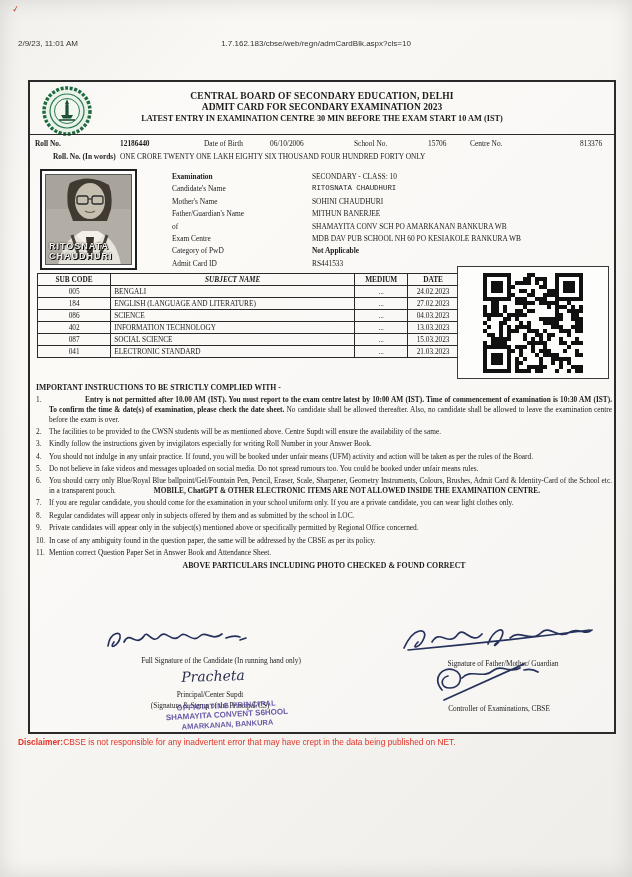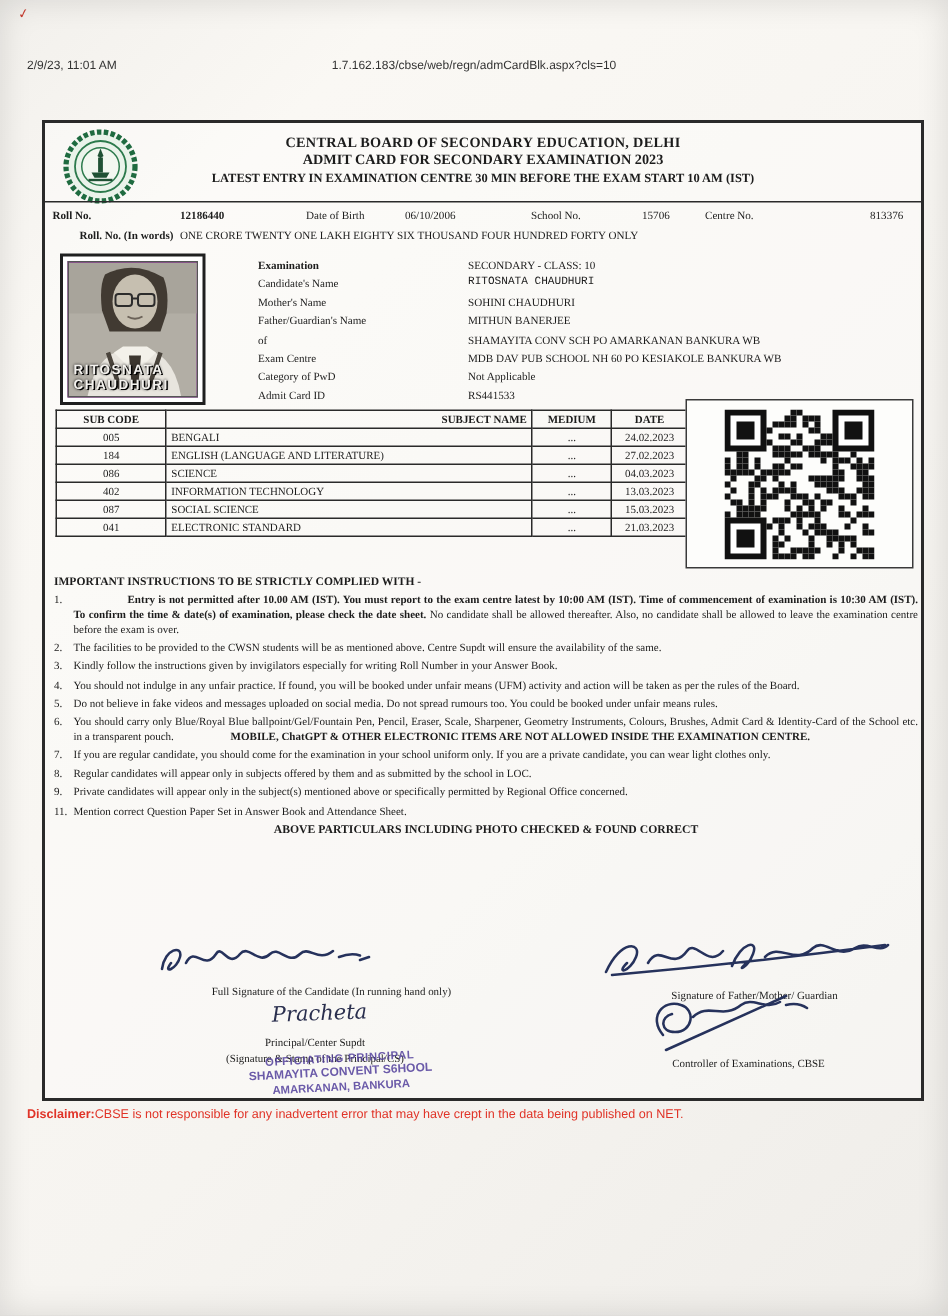--- a/index.html
+++ b/index.html
@@ -51,21 +51,21 @@
   .photo-inner { width:100%; height:100%; position:relative; overflow:hidden; background:#a21caf; border:1px solid #555; }
   .photo-name { position:absolute; left:3px; bottom:2px; font-family:"Liberation Sans",sans-serif; font-weight:bold; font-size:9px; letter-spacing:1px; color:#f4f2ee; text-shadow:0 0 2px #000, 1px 1px 0 #000; line-height:1.1; }
 
   .field-label { position:absolute; left:142px; font-size:7.4px; }
   .field-value { position:absolute; left:258px; font-size:7.4px;margin-left:24px; }
 
   
   table.subjects { position:absolute; left:7px; top:191px; width:422px; border-collapse:collapse; font-size:7.3px; }
   table.subjects th, table.subjects td { border:1px solid #2a2a2a; padding:1px 3px; height:11px; }
   table.subjects th { font-weight:bold; text-align:center; }
-  table.subjects th.sn { text-align:right; }
+  table.subjects th.sn { text-align:center;font-style:italic; }
   table.subjects td.code, table.subjects td.med, table.subjects td.date { text-align:center; }
   table.subjects td.subj { text-align:left; }
 
   .qr-box { position:absolute; left:427px; top:184px; width:152px; height:113px; border:1.5px solid #3a3a3a; background:#fdfdfb; display:flex; align-items:center; justify-content:center; }
 
   
   .instructions { position:absolute; left:6px; top:301px; width:576px; }
   .instructions .head { font-size:7.7px; font-weight:bold; margin-bottom:3px; }
   .ins-item { display:flex; font-size:7.35px; line-height:1.33; margin-bottom:2.6px; }
   .ins-item .num { width:13px; flex:none; }
@@ -163,21 +163,21 @@
       <span class="field-value" style="top:102.4px;font-family:Liberation Mono, monospace;">RITOSNATA CHAUDHURI</span>
       <span class="field-label" style="top:114.8px;">Mother's Name</span>
       <span class="field-value" style="top:114.8px;">SOHINI CHAUDHURI</span>
       <span class="field-label" style="top:127.2px;">Father/Guardian's Name</span>
       <span class="field-value" style="top:127.2px;">MITHUN BANERJEE</span>
       <span class="field-label" style="top:139.6px;">of</span>
       <span class="field-value" style="top:139.6px;">SHAMAYITA CONV SCH PO AMARKANAN BANKURA WB</span>
       <span class="field-label" style="top:152px;">Exam Centre</span>
       <span class="field-value" style="top:152px;">MDB DAV PUB SCHOOL NH 60 PO KESIAKOLE BANKURA WB</span>
       <span class="field-label" style="top:164.4px;">Category of PwD</span>
-      <span class="field-value" style="top:164.4px;">Not Applicable</span>
+      <span class="field-value" style="top:164.4px;font-weight:bold;">Not Applicable</span>
       <span class="field-label" style="top:176.8px;">Admit Card ID</span>
       <span class="field-value" style="top:176.8px;">RS441533</span>
     </div>
 
     <table class="subjects">
       <tbody>
           <tr>
         <th style="width:72px;">SUB CODE</th>
         <th class="sn" style="width:240px;">SUBJECT NAME</th>
         <th style="width:52px;">MEDIUM</th>
@@ -496,20 +496,24 @@
       </div>
       <div class="ins-item">
         <span class="num">8.</span>
         <span class="txt"><span>Regular candidates will appear only in subjects offered by them and as submitted by the school in LOC.</span></span>
       </div>
       <div class="ins-item">
         <span class="num">9.</span>
         <span class="txt"><span>Private candidates will appear only in the subject(s) mentioned above or specifically permitted by Regional Office concerned.</span></span>
       </div>
       <div class="ins-item">
+        <span class="num">10.</span>
+        <span class="txt"><span>In case of any ambiguity found in the question paper, the same will be addressed by the CBSE as per its policy.</span></span>
+      </div>
+      <div class="ins-item">
         <span class="num">11.</span>
         <span class="txt"><span>Mention correct Question Paper Set in Answer Book and Attendance Sheet.</span></span>
       </div>
 
       <div class="above-line">ABOVE PARTICULARS INCLUDING PHOTO CHECKED &amp; FOUND CORRECT</div>
     </div>
 
     <svg class="abs" style="left:70px; top:542px;" width="160" height="32" viewBox="0 0 160 32">
       <path class="ink" d="M8 22 C10 8 22 6 20 14 C18 22 8 26 14 18 M24 18 C30 6 36 24 44 12 C48 5 52 22 60 12 C66 5 72 20 80 12 C86 6 92 20 100 12 C106 6 112 18 122 10 M126 14 q8 -3 14 -1 M140 16 l6 -2"></path>
     </svg>

